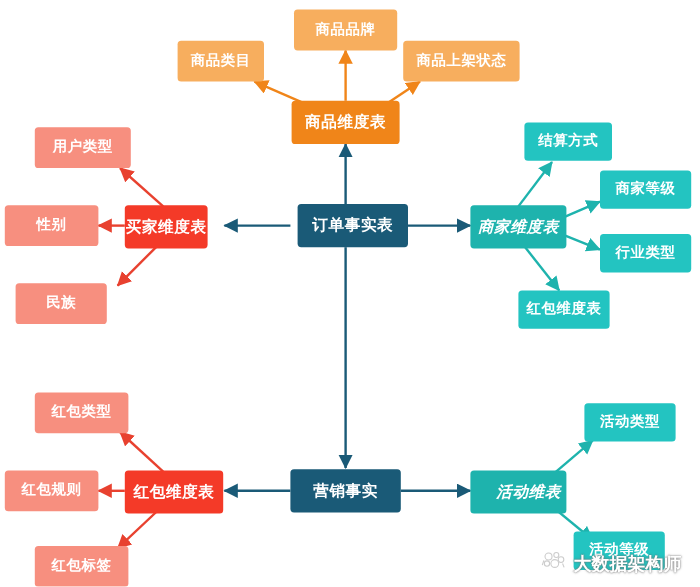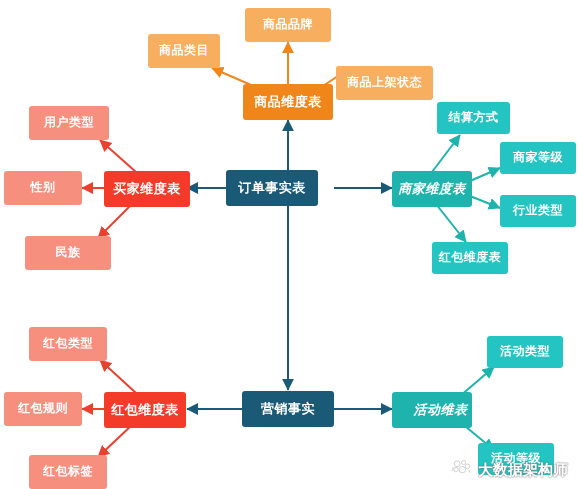--- a/index.html
+++ b/index.html
@@ -114,30 +114,30 @@
     <g>
       <line x1="460" y1="396" x2="494" y2="367" stroke="#1eb3ad" stroke-width="2" marker-end="url(#ah-teal)"></line>
     </g>
     <g>
       <line x1="460" y1="422" x2="494" y2="450" stroke="#1eb3ad" stroke-width="2" marker-end="url(#ah-teal)"></line>
     </g>
   </svg>
 
   <div class="node n-attr-orange" style="left:245px;top:8px;width:86px;height:34px;">商品品牌</div>
   <div class="node n-attr-orange" style="left:148px;top:34px;width:72px;height:34px;">商品类目</div>
-  <div class="node n-attr-orange" style="left:336px;top:34px;width:97px;height:34px;margin-top:32px;">商品上架状态</div>
+  <div class="node n-attr-orange" style="left:336px;top:34px;width:97px;height:34px;">商品上架状态</div>
   <div class="node n-dim-orange" style="left:243px;top:84px;width:90px;height:36px;">商品维度表</div>
 
-  <div class="node n-fact" style="left:226px;top:170px;width:92px;height:36px;">订单事实表</div>
+  <div class="node n-fact" style="left:248px;top:170px;width:92px;height:36px;">订单事实表</div>
   <div class="node n-fact" style="left:242px;top:391px;width:92px;height:36px;">营销事实</div>
 
   <div class="node n-attr-red" style="left:29px;top:106px;width:80px;height:34px;">用户类型</div>
   <div class="node n-attr-red" style="left:4px;top:171px;width:78px;height:34px;">性别</div>
-  <div class="node n-attr-red" style="left:25px;top:236px;width:86px;height:34px;">民族</div>
-  <div class="node n-dim-red" style="left:104px;top:171px;width:86px;height:36px;text-align:center;">买家维度表</div>
+  <div class="node n-attr-red" style="left:13px;top:236px;width:76px;height:34px;">民族</div>
+  <div class="node n-dim-red" style="left:104px;top:171px;width:69px;height:36px;text-align:center;">买家维度表</div>
 
   <div class="node n-dim-teal" style="left:392px;top:171px;width:80px;height:36px;">商家维度表</div>
   <div class="node n-attr-teal" style="left:437px;top:102px;width:73px;height:32px;">结算方式</div>
   <div class="node n-attr-teal" style="left:500px;top:142px;width:76px;height:32px;">商家等级</div>
   <div class="node n-attr-teal" style="left:500px;top:195px;width:76px;height:32px;">行业类型</div>
   <div class="node n-attr-teal" style="left:432px;top:242px;width:76px;height:32px;">红包维度表</div>
 
   <div class="node n-attr-red" style="left:29px;top:327px;width:78px;height:34px;">红包类型</div>
   <div class="node n-attr-red" style="left:4px;top:392px;width:78px;height:34px;">红包规则</div>
   <div class="node n-attr-red" style="left:29px;top:455px;width:78px;height:34px;">红包标签</div>

